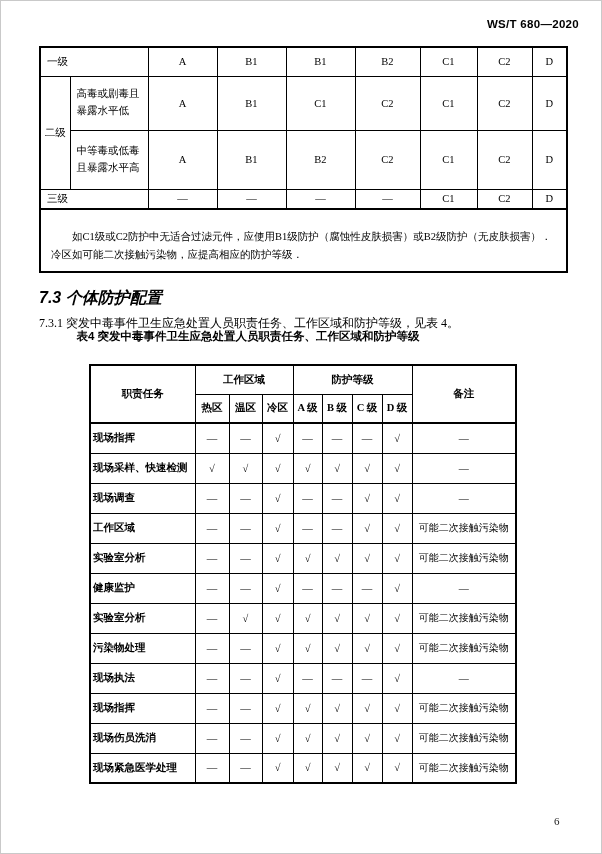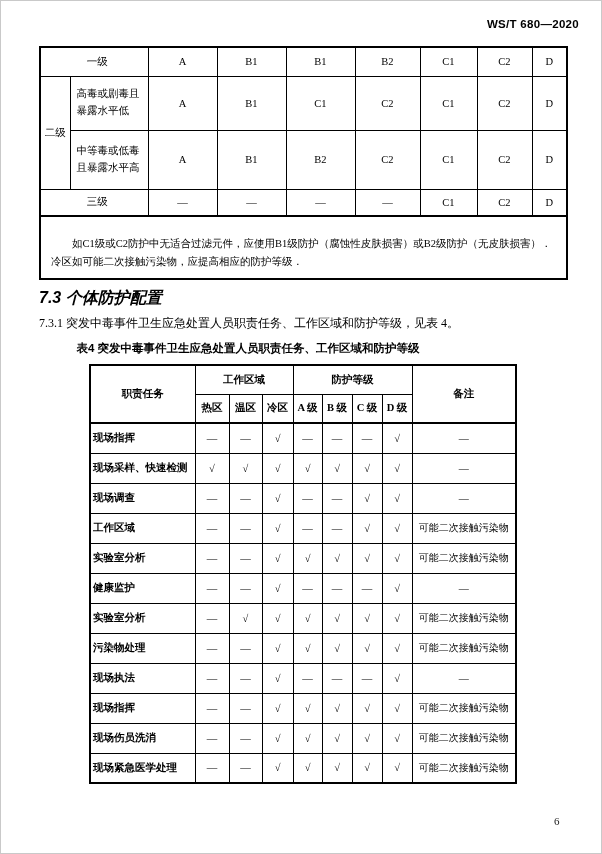--- a/index.html
+++ b/index.html
@@ -15,35 +15,35 @@
     font-weight:bold; font-size:11.5px; letter-spacing:0.3px; color:#000;
   }
   
   .lt {
     position:absolute; left:38px; top:45px; width:527px;
     border-collapse:collapse; table-layout:fixed;
     font-size:10.5px; color:#000;
   }
   .lt td { border:1px solid #000; text-align:center; vertical-align:middle; }
   .lt { border:2px solid #000; }
-  .lt td.lbl { text-align:center; padding-left:6px; }
+  .lt td.lbl { text-align:left; padding-left:6px; }
   .lt td.grp { text-align:center; }
   .lt td.sub { text-align:left; padding:4px 6px; line-height:1.6; }
   .lt tr.note td {
     border-top:2px solid #000; text-align:left; padding:18px 10px 6px 10px;
     line-height:1.75; text-indent:2em; font-size:10.5px;
   }
   
   .s-head {
     position:absolute; left:38px; top:287px; font-size:16px; font-weight:bold;
     font-family:"Liberation Sans","DejaVu Sans",sans-serif; color:#000;font-style:italic;
   }
   .s-clause { position:absolute; left:38px; top:314px; font-size:12px; color:#000000; }
   .t4-cap {
-    position:absolute; left:0; top:340px; width:494px; text-align:center;
+    position:absolute; left:0; top:328px; width:494px; text-align:center;
     font-size:11.5px; font-weight:bold;
     font-family:"Liberation Sans","DejaVu Sans",sans-serif; color:#000;
   }
   
   .t4 {
     position:absolute; left:88px; top:363px; width:426px;
     border-collapse:collapse; table-layout:fixed; font-size:10.5px; color:#000;
   }
   .t4 { border:2px solid #000; }
   .t4 th, .t4 td { border:1px solid #000; text-align:center; vertical-align:middle; font-weight:normal; }
@@ -99,21 +99,21 @@
     <tr style="height:59px">
       <td class="sub">中等毒或低毒且暴露水平高</td>
       <td>A</td>
       <td>B1</td>
       <td>B2</td>
       <td>C2</td>
       <td>C1</td>
       <td>C2</td>
       <td>D</td>
     </tr>
-    <tr style="height:27px">
+    <tr style="height:20px">
       <td colspan="2" class="lbl">三级</td>
       <td>—</td>
       <td>—</td>
       <td>—</td>
       <td>—</td>
       <td>C1</td>
       <td>C2</td>
       <td>D</td>
     </tr>
     <tr class="note">

